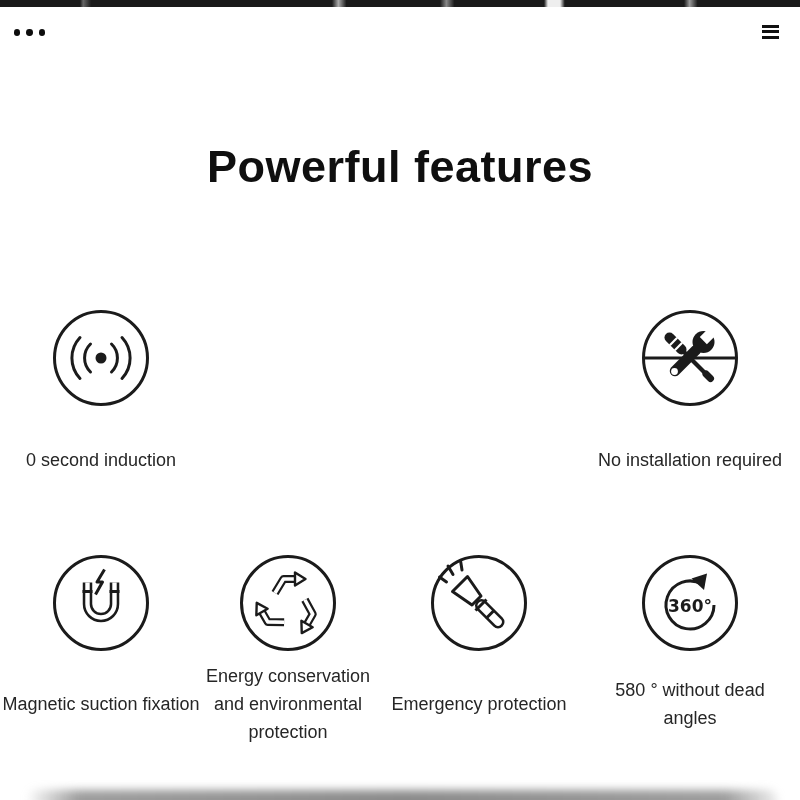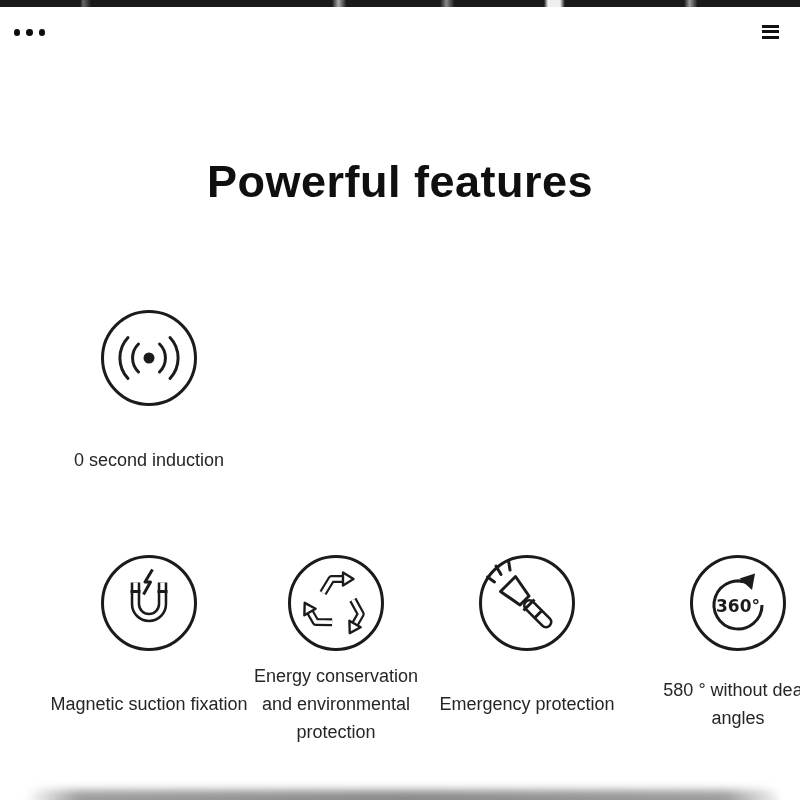--- a/index.html
+++ b/index.html
@@ -21,24 +21,24 @@
     background:linear-gradient(90deg,rgba(150,150,150,0) 0%,#9d9d9d 7%,#8a8a8a 50%,#9d9d9d 93%,rgba(150,150,150,.15) 100%);}
 
   
   #dots{position:absolute;top:29px;left:14px;display:flex;gap:6px;cursor:pointer;}
   #dots span{width:6.4px;height:6.8px;border-radius:50%;background:#0d0d0d;}
   #hamburger{position:absolute;top:25px;right:21px;width:17px;cursor:pointer;}
   #hamburger span{display:block;width:17px;height:3px;background:#111;margin-bottom:2.4px;}
 
   
   #title{position:absolute;top:141px;left:0;width:800px;text-align:center;
-    font-size:45px;line-height:52px;font-weight:700;color:#0f0f0f;letter-spacing:.5px;margin-top:15px;}
+    font-size:45px;line-height:52px;font-weight:700;color:#0f0f0f;letter-spacing:.5px;}
 
   
-  .feature{position:absolute;text-align:center;padding-left:48px;}
+  .feature{position:absolute;text-align:center;}
   .feature svg{display:block;margin:0 auto;}
   .lbl{font-size:18px;line-height:28px;color:#262626;}
   .row1 .lbl{margin-top:38px;}
   .row2 .lbl{margin-top:7px;height:88px;display:flex;align-items:center;justify-content:center;}
 
   .row1{top:308px;}
   .row2{top:553px;}
   #f1{left:0px;width:202px;}
   #f2{left:184px;width:208px;}
   #f3{left:361px;width:236px;}
@@ -78,20 +78,36 @@
       <path class="ic" stroke-linecap="round" d="M39.5 36 A19.5 19.5 0 0 0 39.5 64"></path>
       <path class="ic" stroke-linecap="round" d="M29 29.5 A30 30 0 0 0 29 70.5"></path>
       <path class="ic" stroke-linecap="round" d="M60.5 36 A19.5 19.5 0 0 1 60.5 64"></path>
       <path class="ic" stroke-linecap="round" d="M71 29.5 A30 30 0 0 1 71 70.5"></path>
     </svg>
     <div class="lbl">0 second induction</div>
   </div>
 
 
 
+  <div class="feature row1" id="f4">
+    <svg width="100" height="100" viewBox="0 0 100 100">
+      <circle class="ic" cx="50" cy="50" r="46.5" stroke-width="3.2"></circle>
+      <path class="ic" stroke-width="2.8" d="M5 50 H95"></path>
+      <path d="M29.5 29.5 L41.5 41.5" stroke="#1b1b1b" stroke-width="10" stroke-linecap="round"></path>
+      <path d="M29.8 37.2 L37.2 29.8" stroke="#fff" stroke-width="2.2"></path>
+      <path d="M34.8 42.2 L42.2 34.8" stroke="#fff" stroke-width="2.2"></path>
+      <path d="M43 43 L66 66" stroke="#1b1b1b" stroke-width="4.2"></path>
+      <path d="M66 66 L70.5 70.5" stroke="#1b1b1b" stroke-width="7" stroke-linecap="round"></path>
+      <circle cx="63.5" cy="34" r="11" fill="#1b1b1b"></circle>
+      <rect x="64" y="19" width="10" height="16" fill="#fff" transform="rotate(45 69 27)"></rect>
+      <path d="M56 42 L35 63" stroke="#1b1b1b" stroke-width="10.5" stroke-linecap="round"></path>
+      <circle cx="34.5" cy="63.5" r="3.4" fill="#fff"></circle>
+    </svg>
+    <div class="lbl">No installation required</div>
+  </div>
 
   <div class="feature row2" id="f5">
     <svg width="100" height="100" viewBox="0 0 100 100">
       <circle class="ic" cx="50" cy="50" r="46.5" stroke-width="3.2"></circle>
       <path d="M36.5 29.5 V51 A13.5 13.5 0 0 0 63.5 51 V29.5" fill="none" stroke="#1b1b1b" stroke-width="9.5"></path>
       <path d="M36.5 29.5 V51 A13.5 13.5 0 0 0 63.5 51 V29.5" fill="none" stroke="#fff" stroke-width="4.4"></path>
       <path class="ic" stroke-width="2.4" d="M31.5 38.5 H41.5"></path>
       <path class="ic" stroke-width="2.4" d="M58.5 38.5 H68.5"></path>
       <path class="ic" stroke-width="2.5" stroke-linejoin="round" d="M53.5 16.5 L46 29 L51.5 29 L44.5 41.5"></path>
     </svg>

